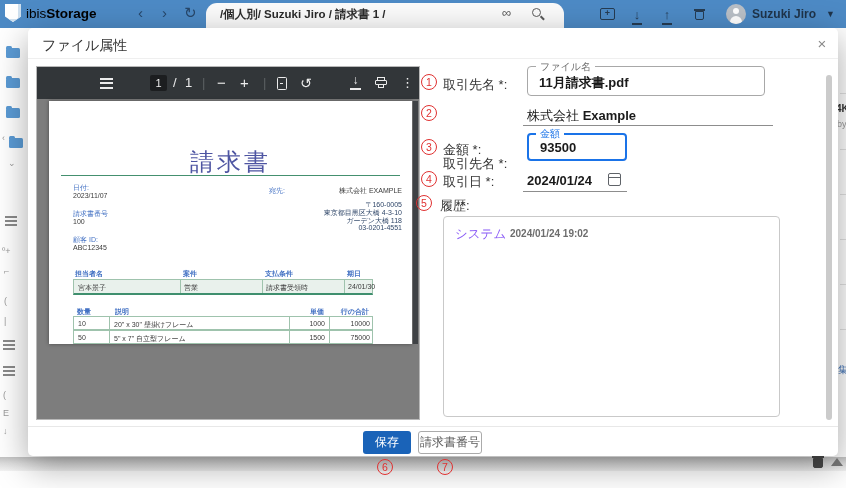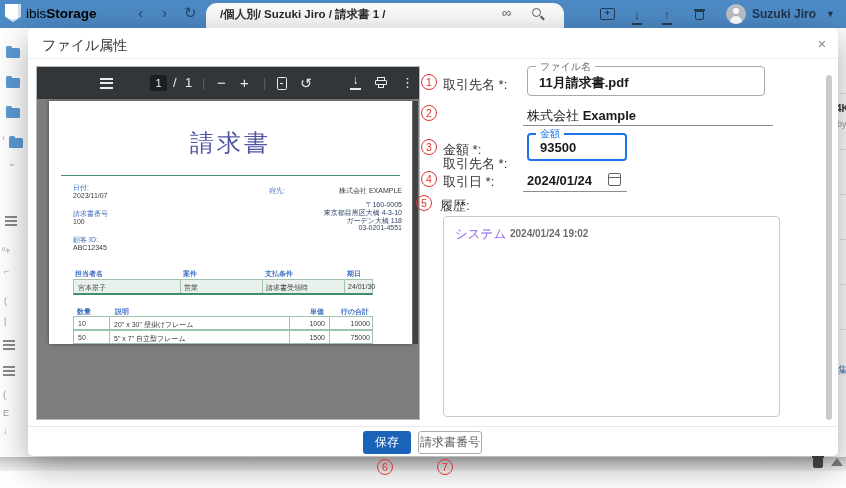--- a/index.html
+++ b/index.html
@@ -72,21 +72,21 @@
   .pt-dl { top:7px; width:13px; text-align:center; font-size:12px; line-height:13px; color:#ececec; }
   .pt-dl .bar { display:block; margin:1px auto 0; width:11px; height:1.6px; background:#ececec; }
   .pt-print { top:10px; width:12px; height:11px; }
   .pt-print .p1 { position:absolute; left:2px; top:0; width:8px; height:3px; border:1.3px solid #ececec; border-bottom:none; }
   .pt-print .p2 { position:absolute; left:0; top:3px; width:12px; height:5px; border:1.3px solid #ececec; border-radius:1px; }
   .pt-print .p3 { position:absolute; left:3px; top:7px; width:6px; height:4px; background:#323639; border:1.3px solid #ececec; }
   .pdf-page { position:absolute; left:12px; top:34px; width:363px; height:243px; background:#fff; overflow:hidden; box-shadow:0 0 4px rgba(0,0,0,.4); }
   .pdf-vscroll { position:absolute; left:376px; top:34px; width:5px; height:243px; background:#3f4245; }
 
   
-  .inv-title { position:absolute; left:0; top:26px; width:363px; text-align:center; font-size:24px; letter-spacing:3px; color:#4e55a2; }
+  .inv-title { position:absolute; left:0; top:45px; width:363px; text-align:center; font-size:24px; letter-spacing:3px; color:#4e55a2; }
   .inv-hr { position:absolute; left:12px; top:74px; width:339px; height:1px; background:#44906f; }
   .inv-lab { position:absolute; font-size:7px; color:#4472c4; white-space:nowrap; }
   .inv-val { position:absolute; font-size:7px; color:#3a3a3a; white-space:nowrap; }
   .inv-addr { position:absolute; right:10px; text-align:right; font-size:7px; color:#2f4668; white-space:nowrap; }
   .mt-head, .it-head { position:absolute; font-size:7px; font-weight:bold; color:#4472c4; white-space:nowrap; }
   .mt-row { position:absolute; left:24px; top:178px; width:300px; height:16px; background:#e9f1ec; border:1px solid #9fc3ad; border-bottom:2px solid #3f8f6e; }
   .mt-cell { position:absolute; top:3px; font-size:7px; color:#3a3a3a; white-space:nowrap; }
   .mt-div { position:absolute; top:0; width:1px; height:100%; background:#9fc3ad; }
   .it-row { position:absolute; left:24px; width:300px; height:14px; background:#fff; border:1px solid #9fc3ad; }
   .it-cell { position:absolute; top:2.5px; font-size:7px; color:#3a3a3a; white-space:nowrap; }

